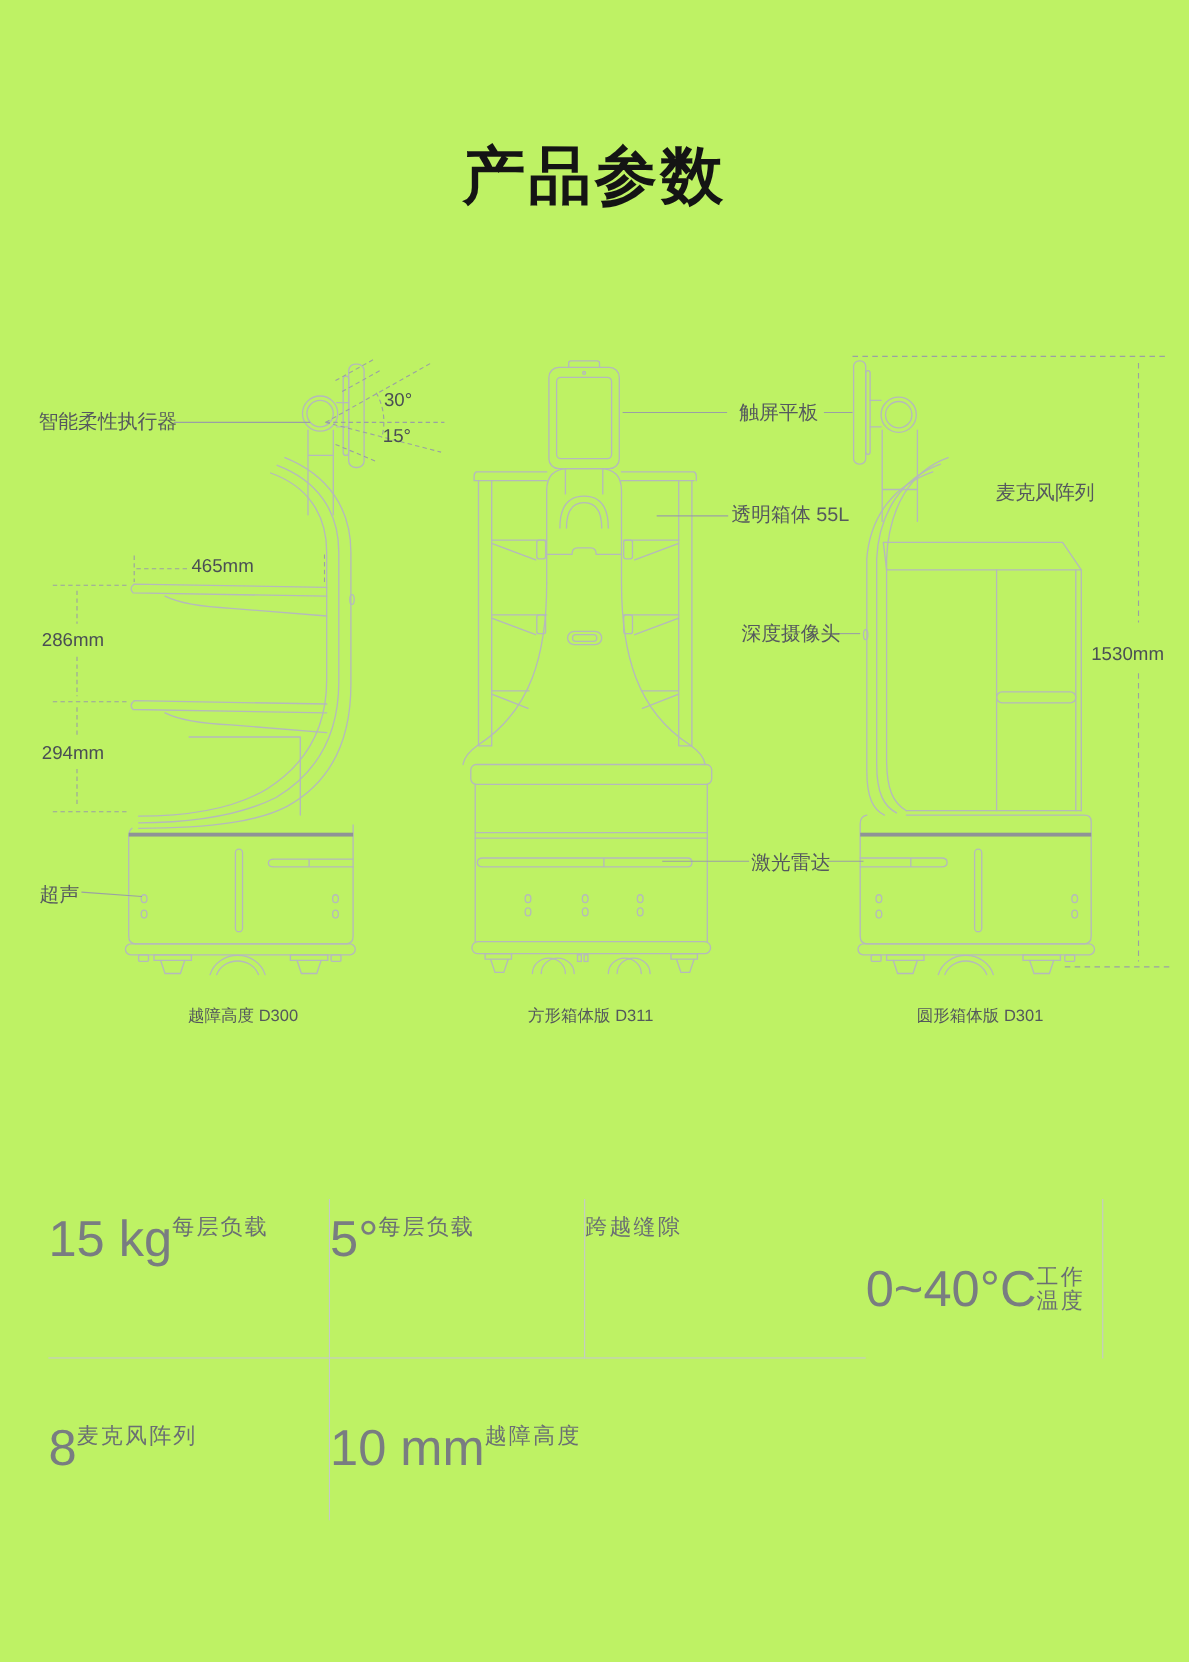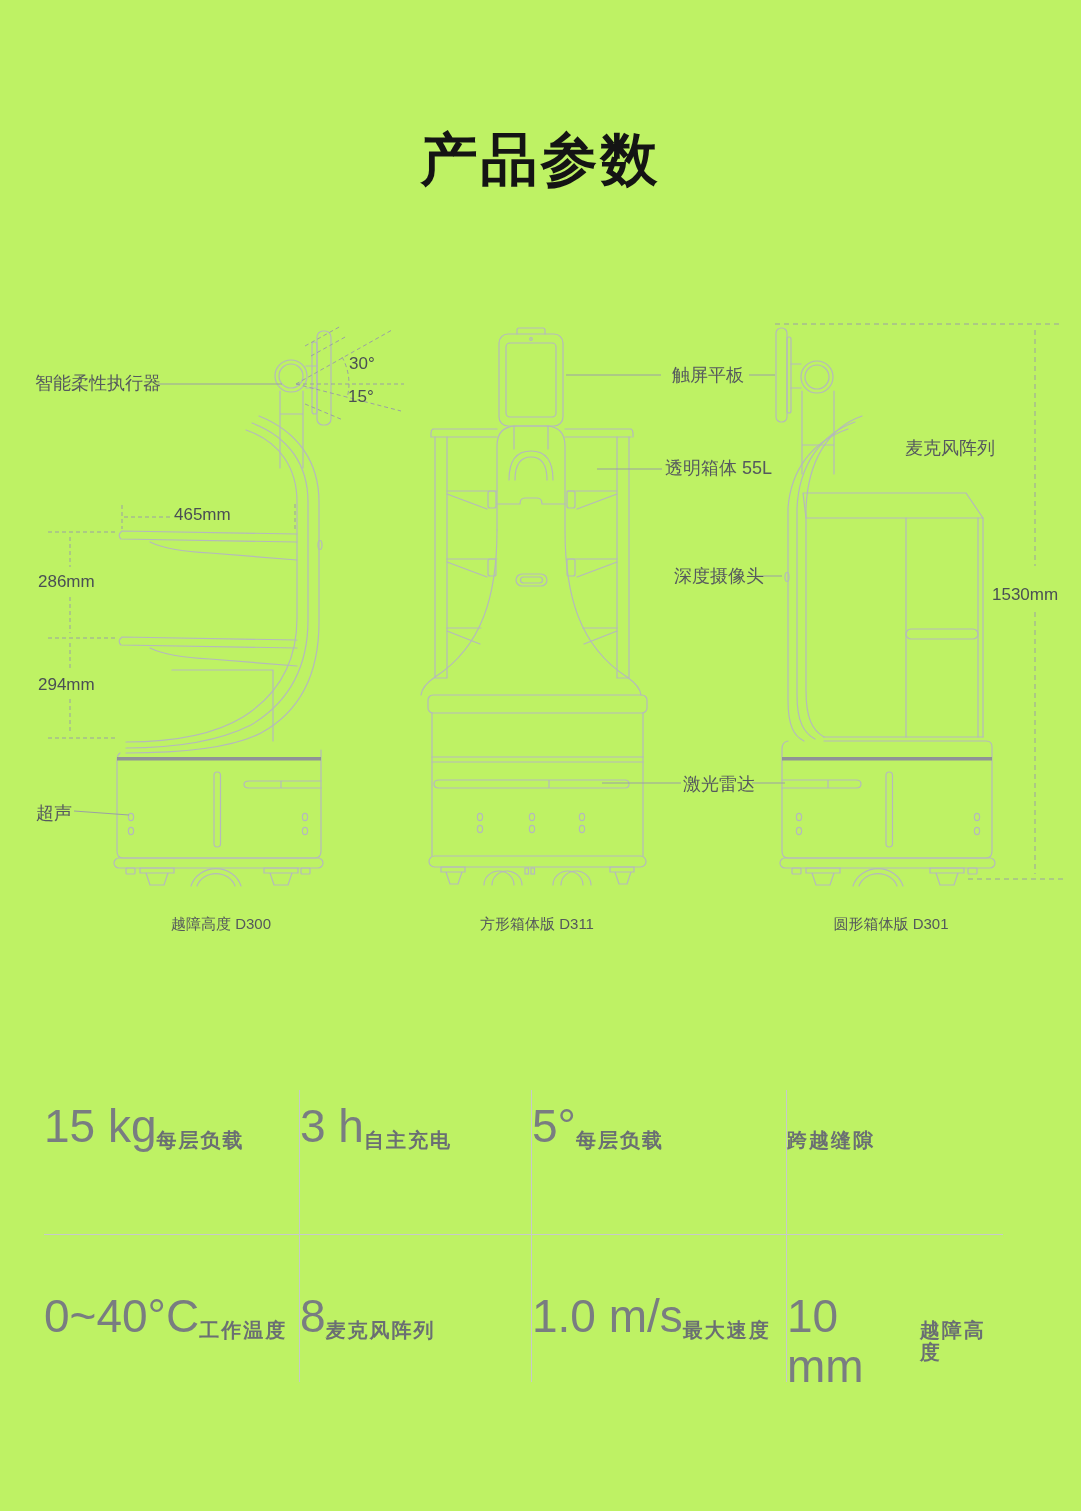--- a/index.html
+++ b/index.html
@@ -13,21 +13,21 @@
   .dim{position:absolute;font-size:17px;color:#4a4f54;white-space:nowrap;line-height:17px;}
   .caption{position:absolute;font-size:15px;color:#54585c;white-space:nowrap;line-height:18px;
            transform:translateX(-50%);}
   .specs{position:absolute;left:44px;top:1090px;width:959px;display:grid;
          grid-template-columns:256px 232px 255px 216px;grid-template-rows:145px 147px;}
   .cell{display:flex;flex-direction:row;align-items:flex-start;border-right:1px solid #c6c9cb;}
   .cell.c4{border-right:none;}
   .cell.r1{border-bottom:1px solid #c6c9cb;padding-top:11px;}
   .cell.r2{padding-top:56px;}
   .val{font-size:46px;line-height:50px;color:#797d81;}
-  .lab{font-size:20px;line-height:22px;color:#6a6f73;margin-top:28px;letter-spacing:2px;font-weight:bold;}
+  .lab{font-size:20px;line-height:22px;color:#6a6f73;margin-top:4px;letter-spacing:2px;}
 </style>
 </head>
 <body>
 
 <div class="page">
 
   <h1 class="title">产品参数</h1>
 
   <div class="diagram">
 
@@ -184,42 +184,34 @@
     <span class="caption" style="left:221px;top:915px">越障高度 D300</span>
     <span class="caption" style="left:537px;top:915px">方形箱体版 D311</span>
     <span class="caption" style="left:891px;top:915px">圆形箱体版 D301</span>
   </div>
 
   <div class="specs">
     <div class="cell r1 c1">
       <div class="val">15 kg</div>
       <div class="lab">每层负载</div>
     </div>
-    <div class="cell r1 c2">
-      <div class="val">3 h</div>
-      <div class="lab">自主充电</div>
-    </div>
     <div class="cell r1 c3">
       <div class="val">5°</div>
       <div class="lab">每层负载</div>
     </div>
     <div class="cell r1 c4">
       <div class="lab">跨越缝隙</div>
     </div>
     <div class="cell r2 c1">
       <div class="val">0~40°C</div>
       <div class="lab">工作温度</div>
     </div>
     <div class="cell r2 c2">
       <div class="val">8</div>
       <div class="lab">麦克风阵列</div>
     </div>
-    <div class="cell r2 c3">
-      <div class="val">1.0 m/s</div>
-      <div class="lab">最大速度</div>
-    </div>
     <div class="cell r2 c4">
       <div class="val">10 mm</div>
       <div class="lab">越障高度</div>
     </div>
   </div>
 
 </div>
 
 </body></html>

